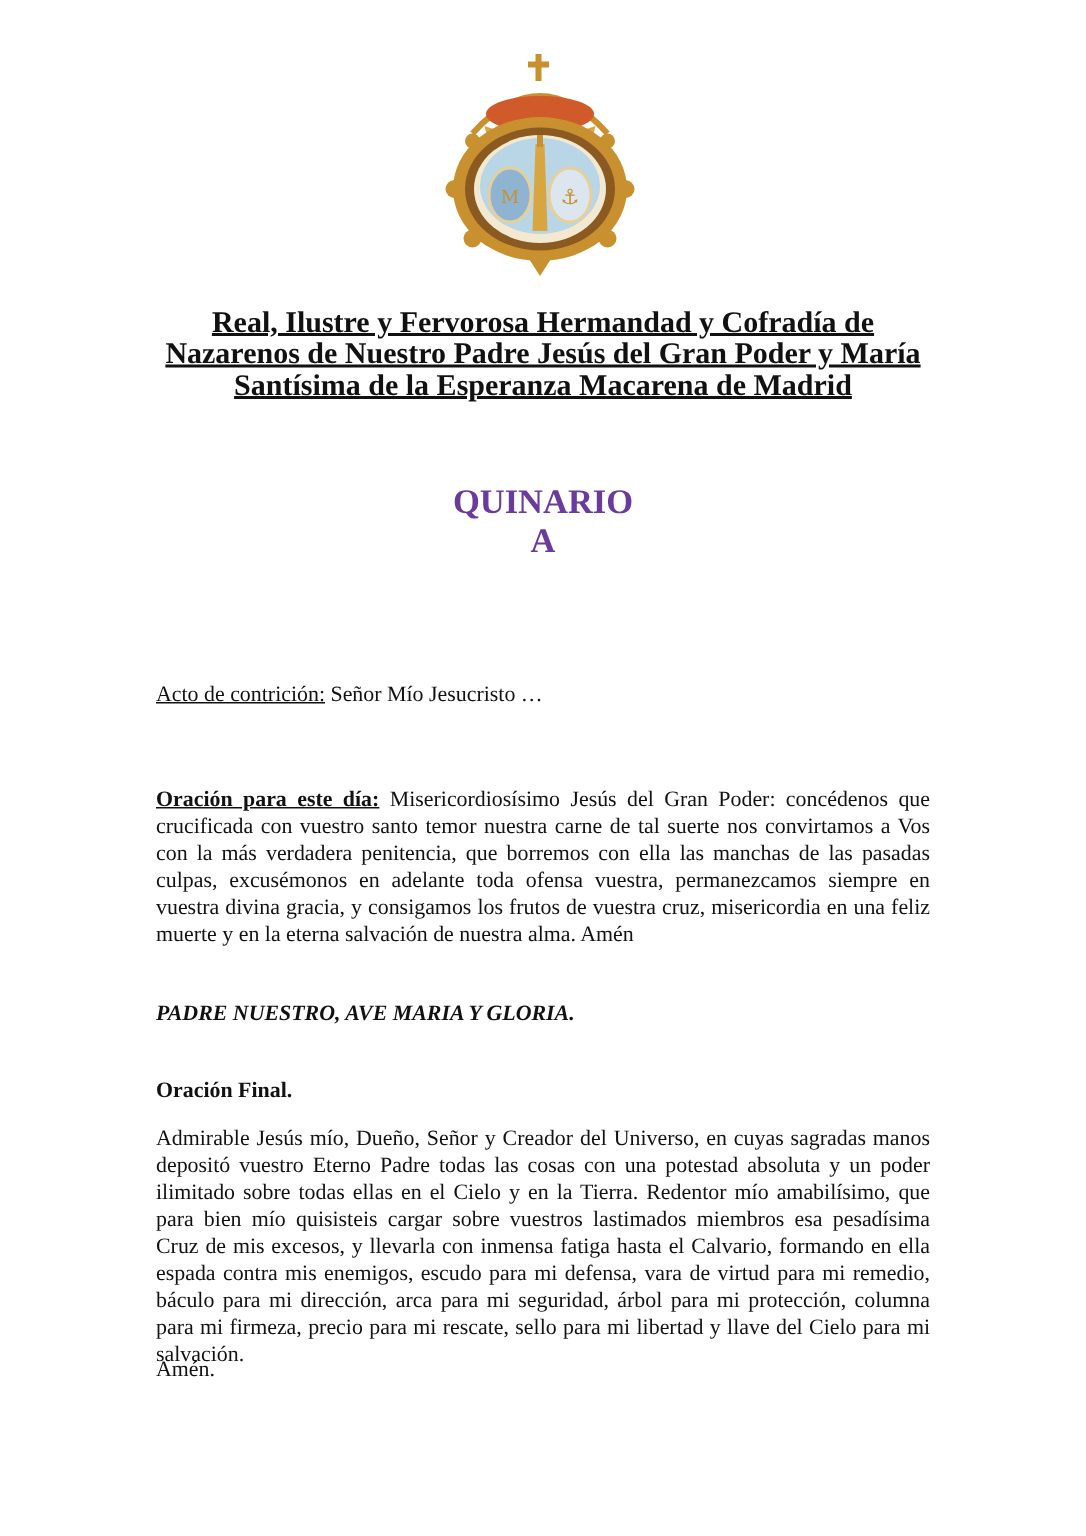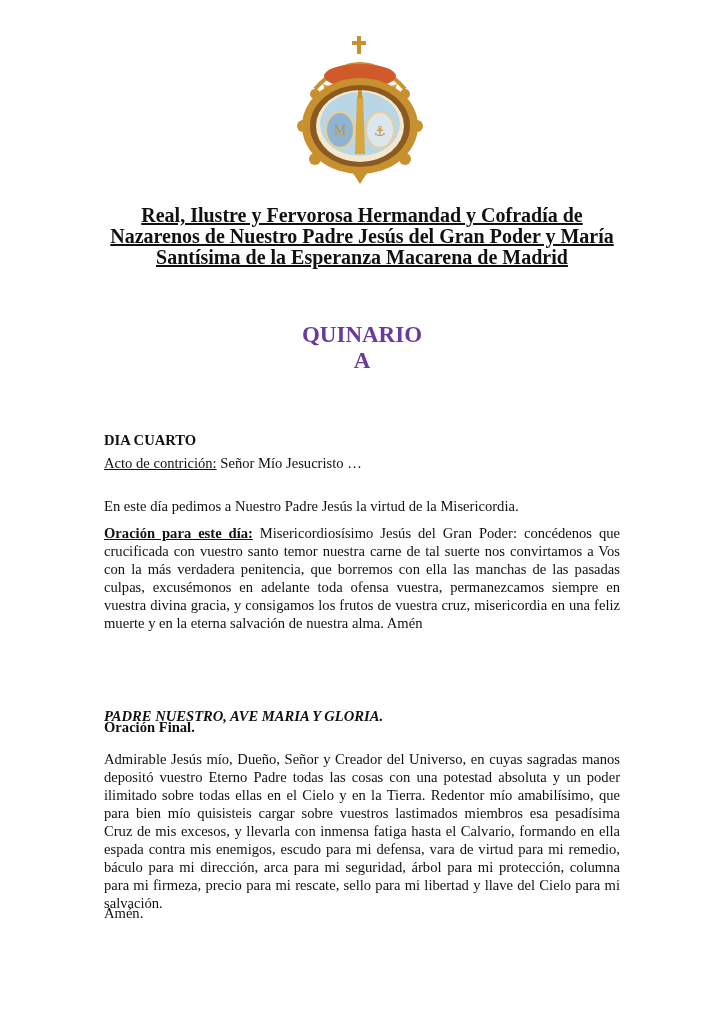--- a/index.html
+++ b/index.html
@@ -58,33 +58,31 @@
       <circle cx="30" cy="60" r="5" fill="#c8902e"></circle>
       <circle cx="120" cy="60" r="5" fill="#c8902e"></circle>
     </svg>
   </div>
 
   <div class="org">Real, Ilustre y Fervorosa Hermandad y Cofradía de Nazarenos de Nuestro Padre Jesús del Gran Poder y María Santísima de la Esperanza Macarena de Madrid</div>
 
   <div class="title t1">QUINARIO</div>
   <div class="title t2">A</div>
 
-  <div class="block b" style="top:431px;">DIA CUARTO</div>
 
   <div class="block" style="top:454px;">
     <span class="u">Acto de contrición:</span><span> Señor Mío Jesucristo …</span>
   </div>
 
-  <div class="block" style="top:497px;">En este día pedimos a Nuestro Padre Jesús la virtud de la Misericordia.</div>
 
   <div class="block justify-last" style="top:524px;">
     <span class="b u">Oración para este día:</span><span> Misericordiosísimo Jesús del Gran Poder: concédenos que crucificada con vuestro santo temor nuestra carne de tal suerte nos convirtamos a Vos con la más verdadera penitencia, que borremos con ella las manchas de las pasadas culpas, excusémonos en adelante toda ofensa vuestra, permanezcamos siempre en vuestra divina gracia, y consigamos los frutos de vuestra cruz, misericordia en una feliz muerte y en la eterna salvación de nuestra alma. Amén</span>
   </div>
 
-  <div class="block i" style="top:667px;margin-top:40px;">PADRE NUESTRO, AVE MARIA Y GLORIA.</div>
+  <div class="block i" style="top:667px;">PADRE NUESTRO, AVE MARIA Y GLORIA.</div>
 
   <div class="block b" style="top:718px;">Oración Final.</div>
 
   <div class="block justify-last" style="top:750px;">Admirable Jesús mío, Dueño, Señor y Creador del Universo, en cuyas sagradas manos depositó vuestro Eterno Padre todas las cosas con una potestad absoluta y un poder ilimitado sobre todas ellas en el Cielo y en la Tierra. Redentor mío amabilísimo, que para bien mío quisisteis cargar sobre vuestros lastimados miembros esa pesadísima Cruz de mis excesos, y llevarla con inmensa fatiga hasta el Calvario, formando en ella espada contra mis enemigos, escudo para mi defensa, vara de virtud para mi remedio, báculo para mi dirección, arca para mi seguridad, árbol para mi protección, columna para mi firmeza, precio para mi rescate, sello para mi libertad y llave del Cielo para mi salvación.</div>
 
   <div class="block" style="top:904px;">Amén.</div>
 
 </div>
 
 </body></html>

